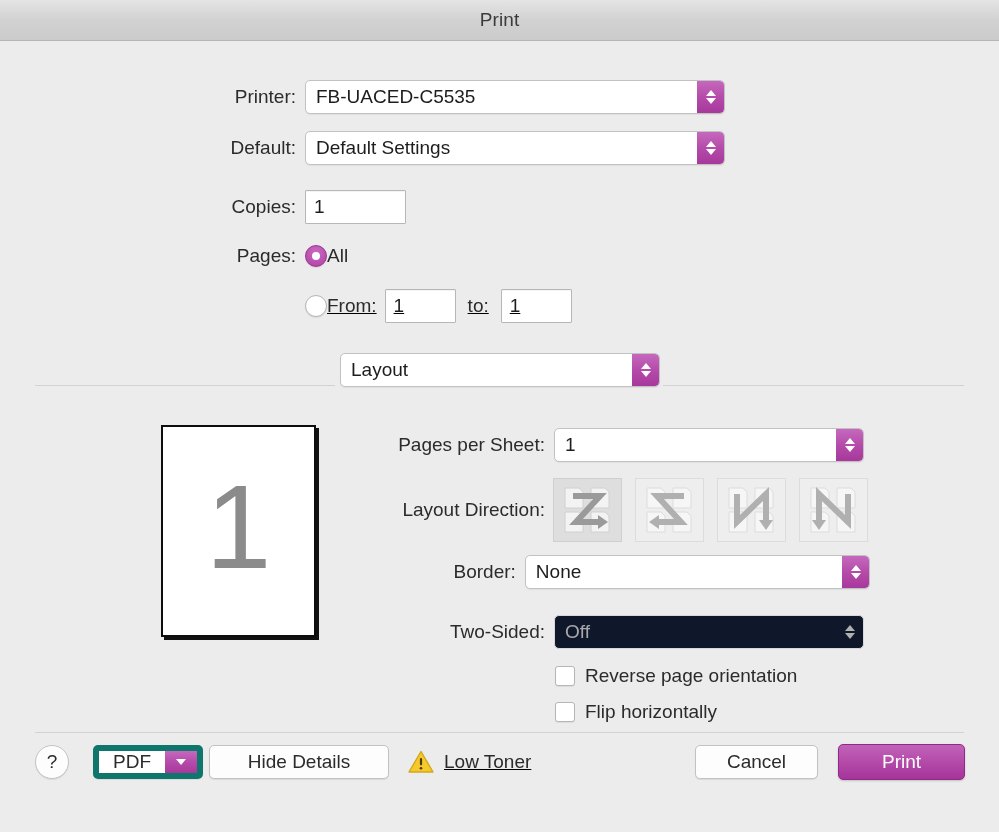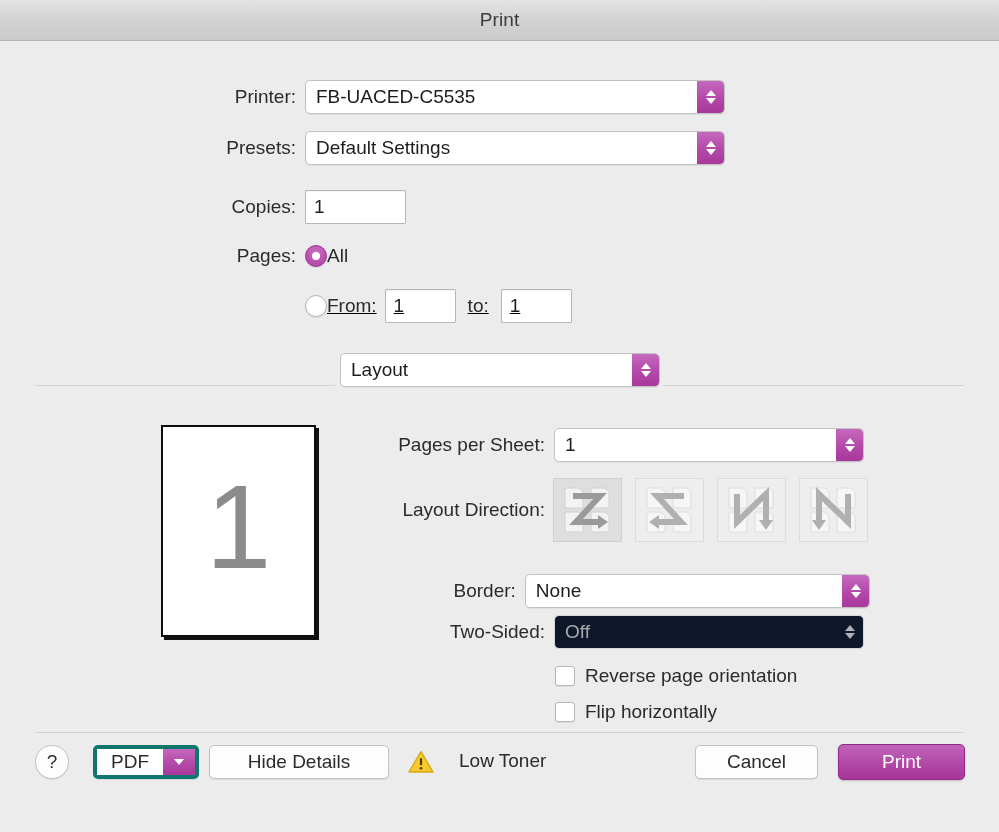--- a/index.html
+++ b/index.html
@@ -234,21 +234,21 @@
     box-shadow: 0 1px 1px rgba(0,0,0,0.08);
     display: flex; align-items: center; justify-content: center;
     font-size: 19px; color: #2b2b2b;
   }
 
   .pdf-btn {
     position: absolute;
     left: 93px; top: 13px;
     height: 34px;
     display: flex;
-    border: 4px solid #0f766e;
+    border: 6px solid #0f766e;
     border-radius: 5px;
     overflow: hidden;
     box-shadow: 0 1px 1px rgba(0,0,0,0.08);
   }
   .pdf-main {
     background: #ffffff;
     padding: 0 14px;
     display: flex; align-items: center;
     font-size: 19px; color: #2b2b2b;
   }
@@ -278,22 +278,23 @@
     border-radius: 5px;
     box-shadow: 0 1px 2px rgba(0,0,0,0.18);
     display: flex; align-items: center; justify-content: center;
     font-size: 19px; color: #ffffff;
   }
 
   .warn-wrap {
     position: absolute;
     left: 408px; top: 18px;
     display: flex;
-    align-items: flex-start;
-    gap: 25px;
+    align-items: center;
+    gap: 10px;
+    text-decoration: underline;
   }
   .warn-text {
     font-size: 19px;
     color: #2b2b2b;
     white-space: nowrap;
   }
 </style>
 </head>
 <body>
 
@@ -310,21 +311,21 @@
       <div class="popup" style="margin-left:9px; width:420px;">
         <span>FB-UACED-C5535</span>
         <span class="stepper">
           <i class="chev up"></i>
             <i class="chev down"></i>
         </span>
       </div>
     </div>
 
     <div class="row" style="left:0; top:90px; width:760px;">
-      <span class="label" style="width:296px;">Presets:</span>
+      <span class="label" style="width:296px;">Default:</span>
       <div class="popup" style="margin-left:9px; width:420px;">
         <span>Default Settings</span>
         <span class="stepper">
           <i class="chev up"></i>
             <i class="chev down"></i>
         </span>
       </div>
     </div>
 
     <div class="row" style="left:0; top:149px; width:520px;">
@@ -434,21 +435,21 @@
             <path d="M5 28 h14 l4 4 v16 h-18 z"></path>
             <path d="M31 28 h14 l4 4 v16 h-18 z"></path>
           </g>
           <path d="M42 10 V38 L13 10 V38" fill="none" stroke="#b0b0b0" stroke-width="6" stroke-linecap="butt" stroke-linejoin="miter"></path>
           <path d="M6 36 l7 10 l7 -10 z" fill="#b0b0b0"></path>
         </svg>
       </div>
 
     </div>
 
-    <div class="row" style="left:0; top:533px; width:870px;align-items:center;">
+    <div class="row" style="left:0; top:514px; width:870px;align-items:center;">
       <span class="label" style="width:545px;">Border:</span>
       <div class="popup" style="margin-left:9px; width:364px;">
         <span>None</span>
         <span class="stepper">
           <i class="chev up"></i>
             <i class="chev down"></i>
         </span>
       </div>
     </div>
 

